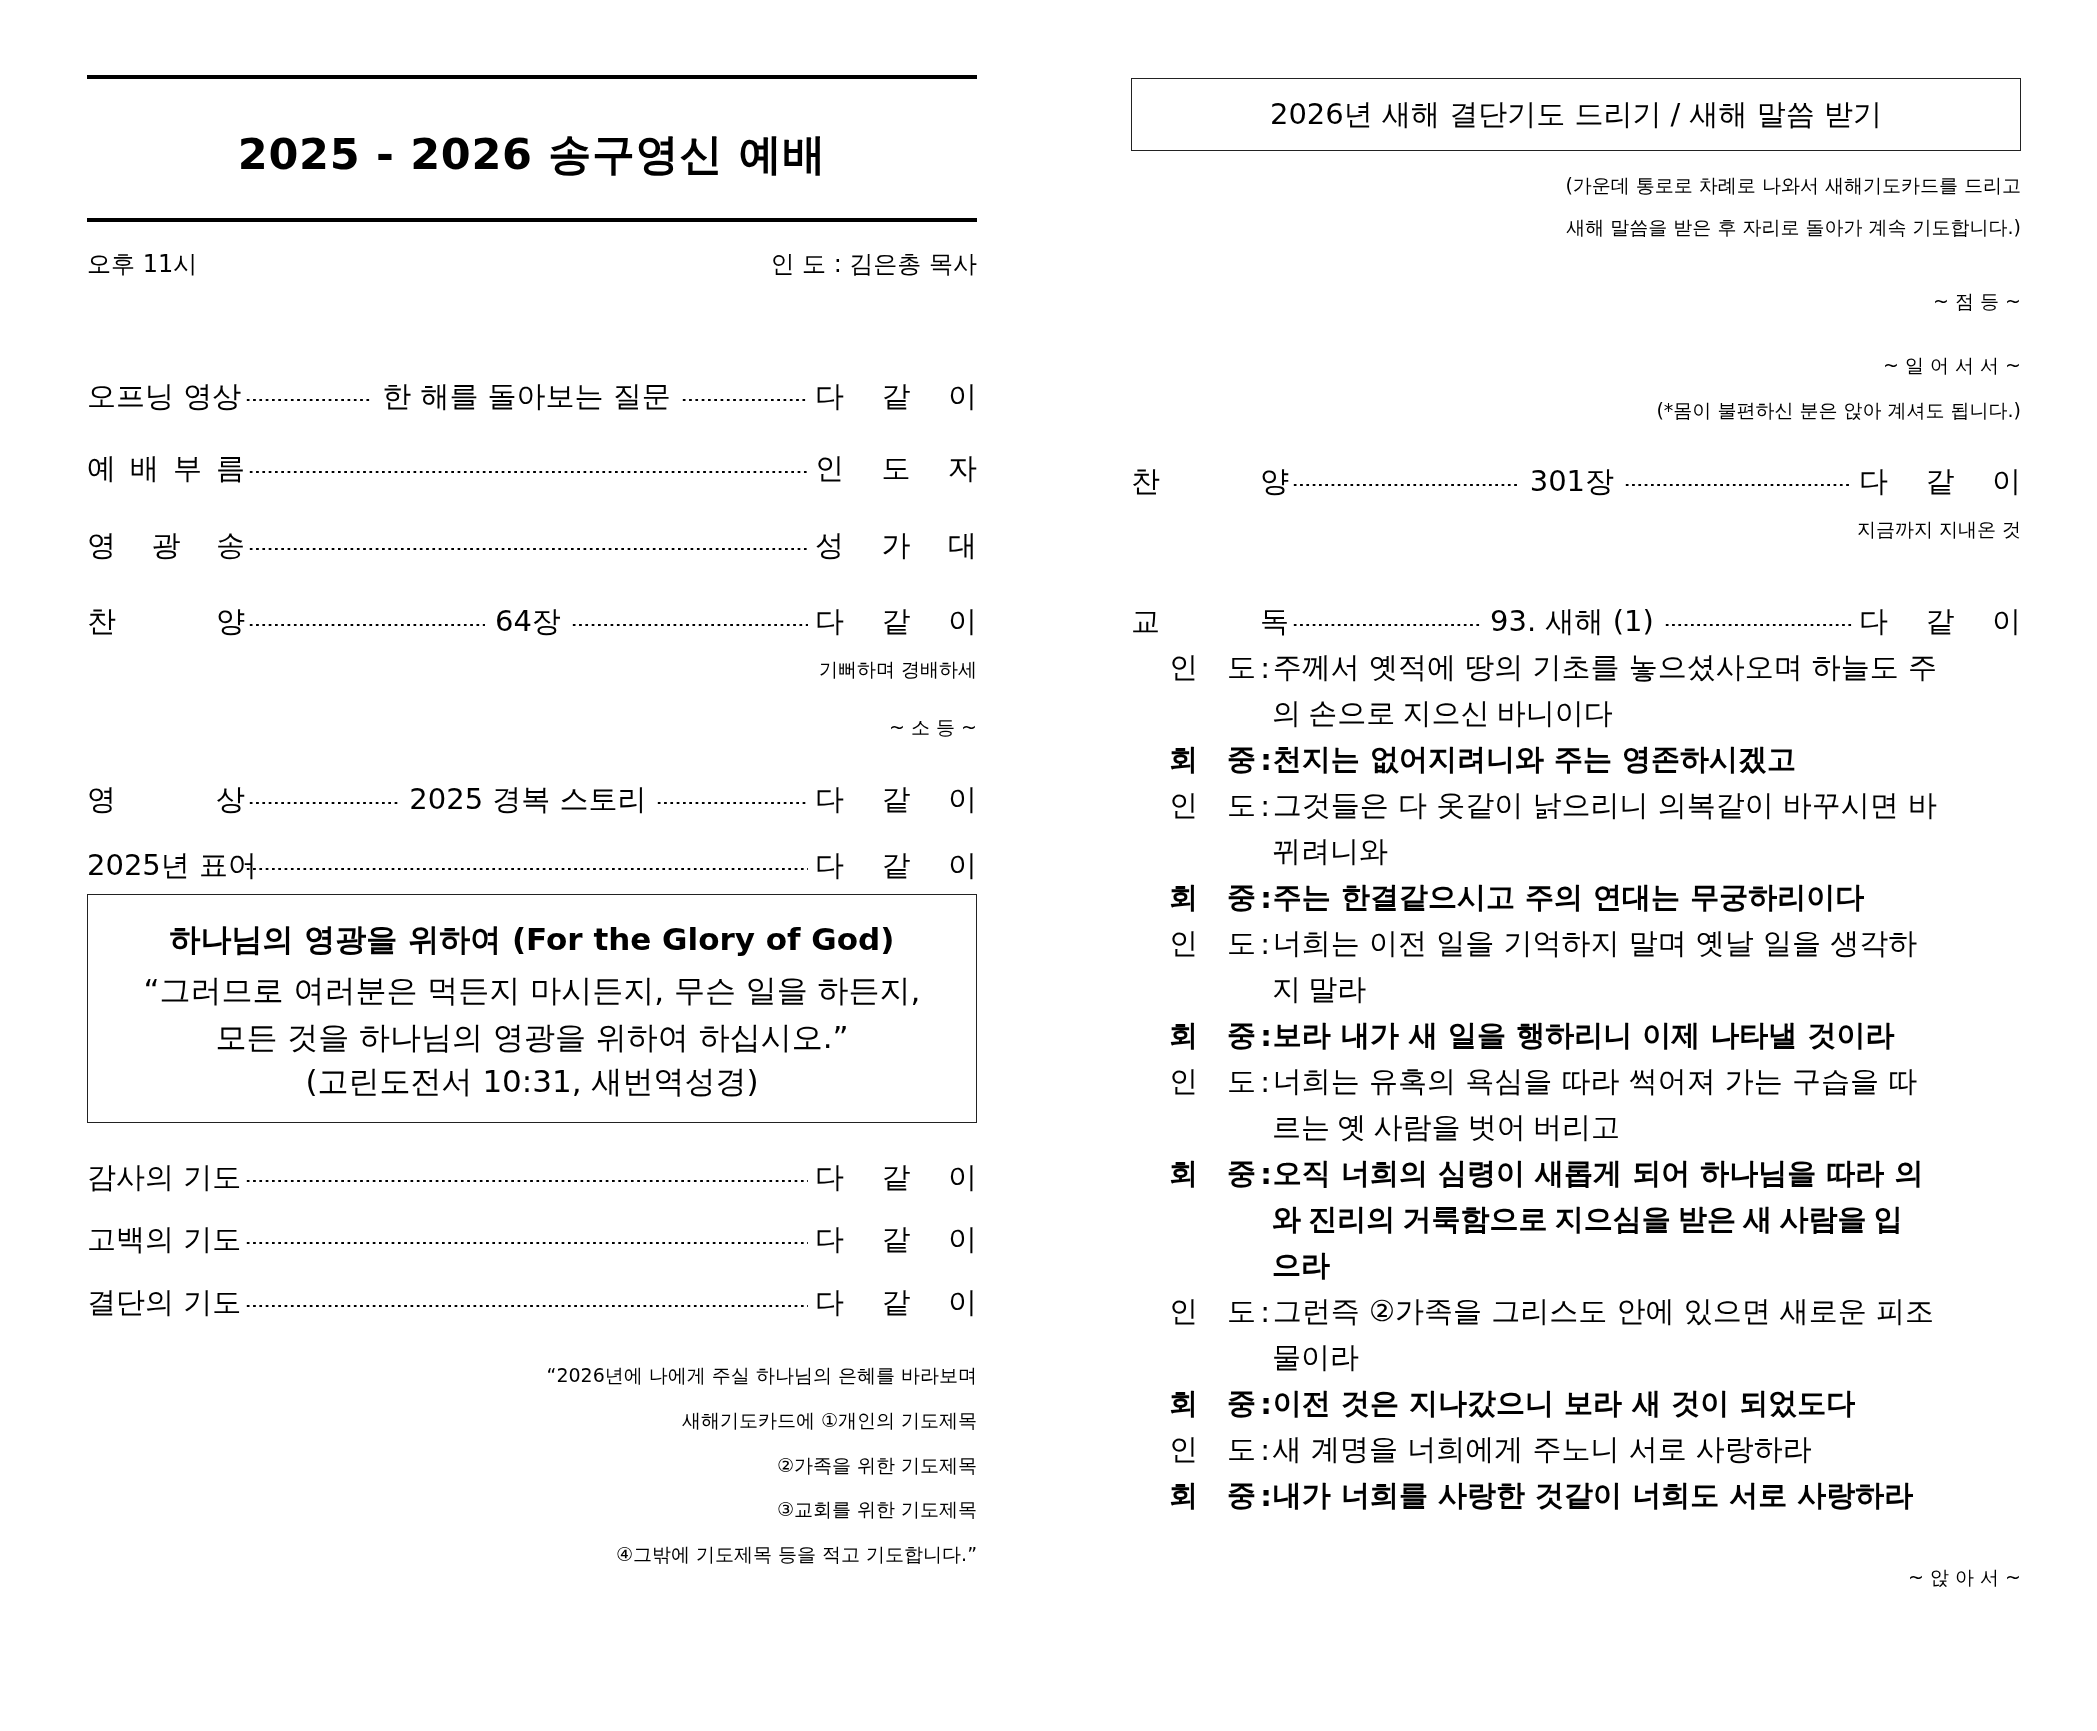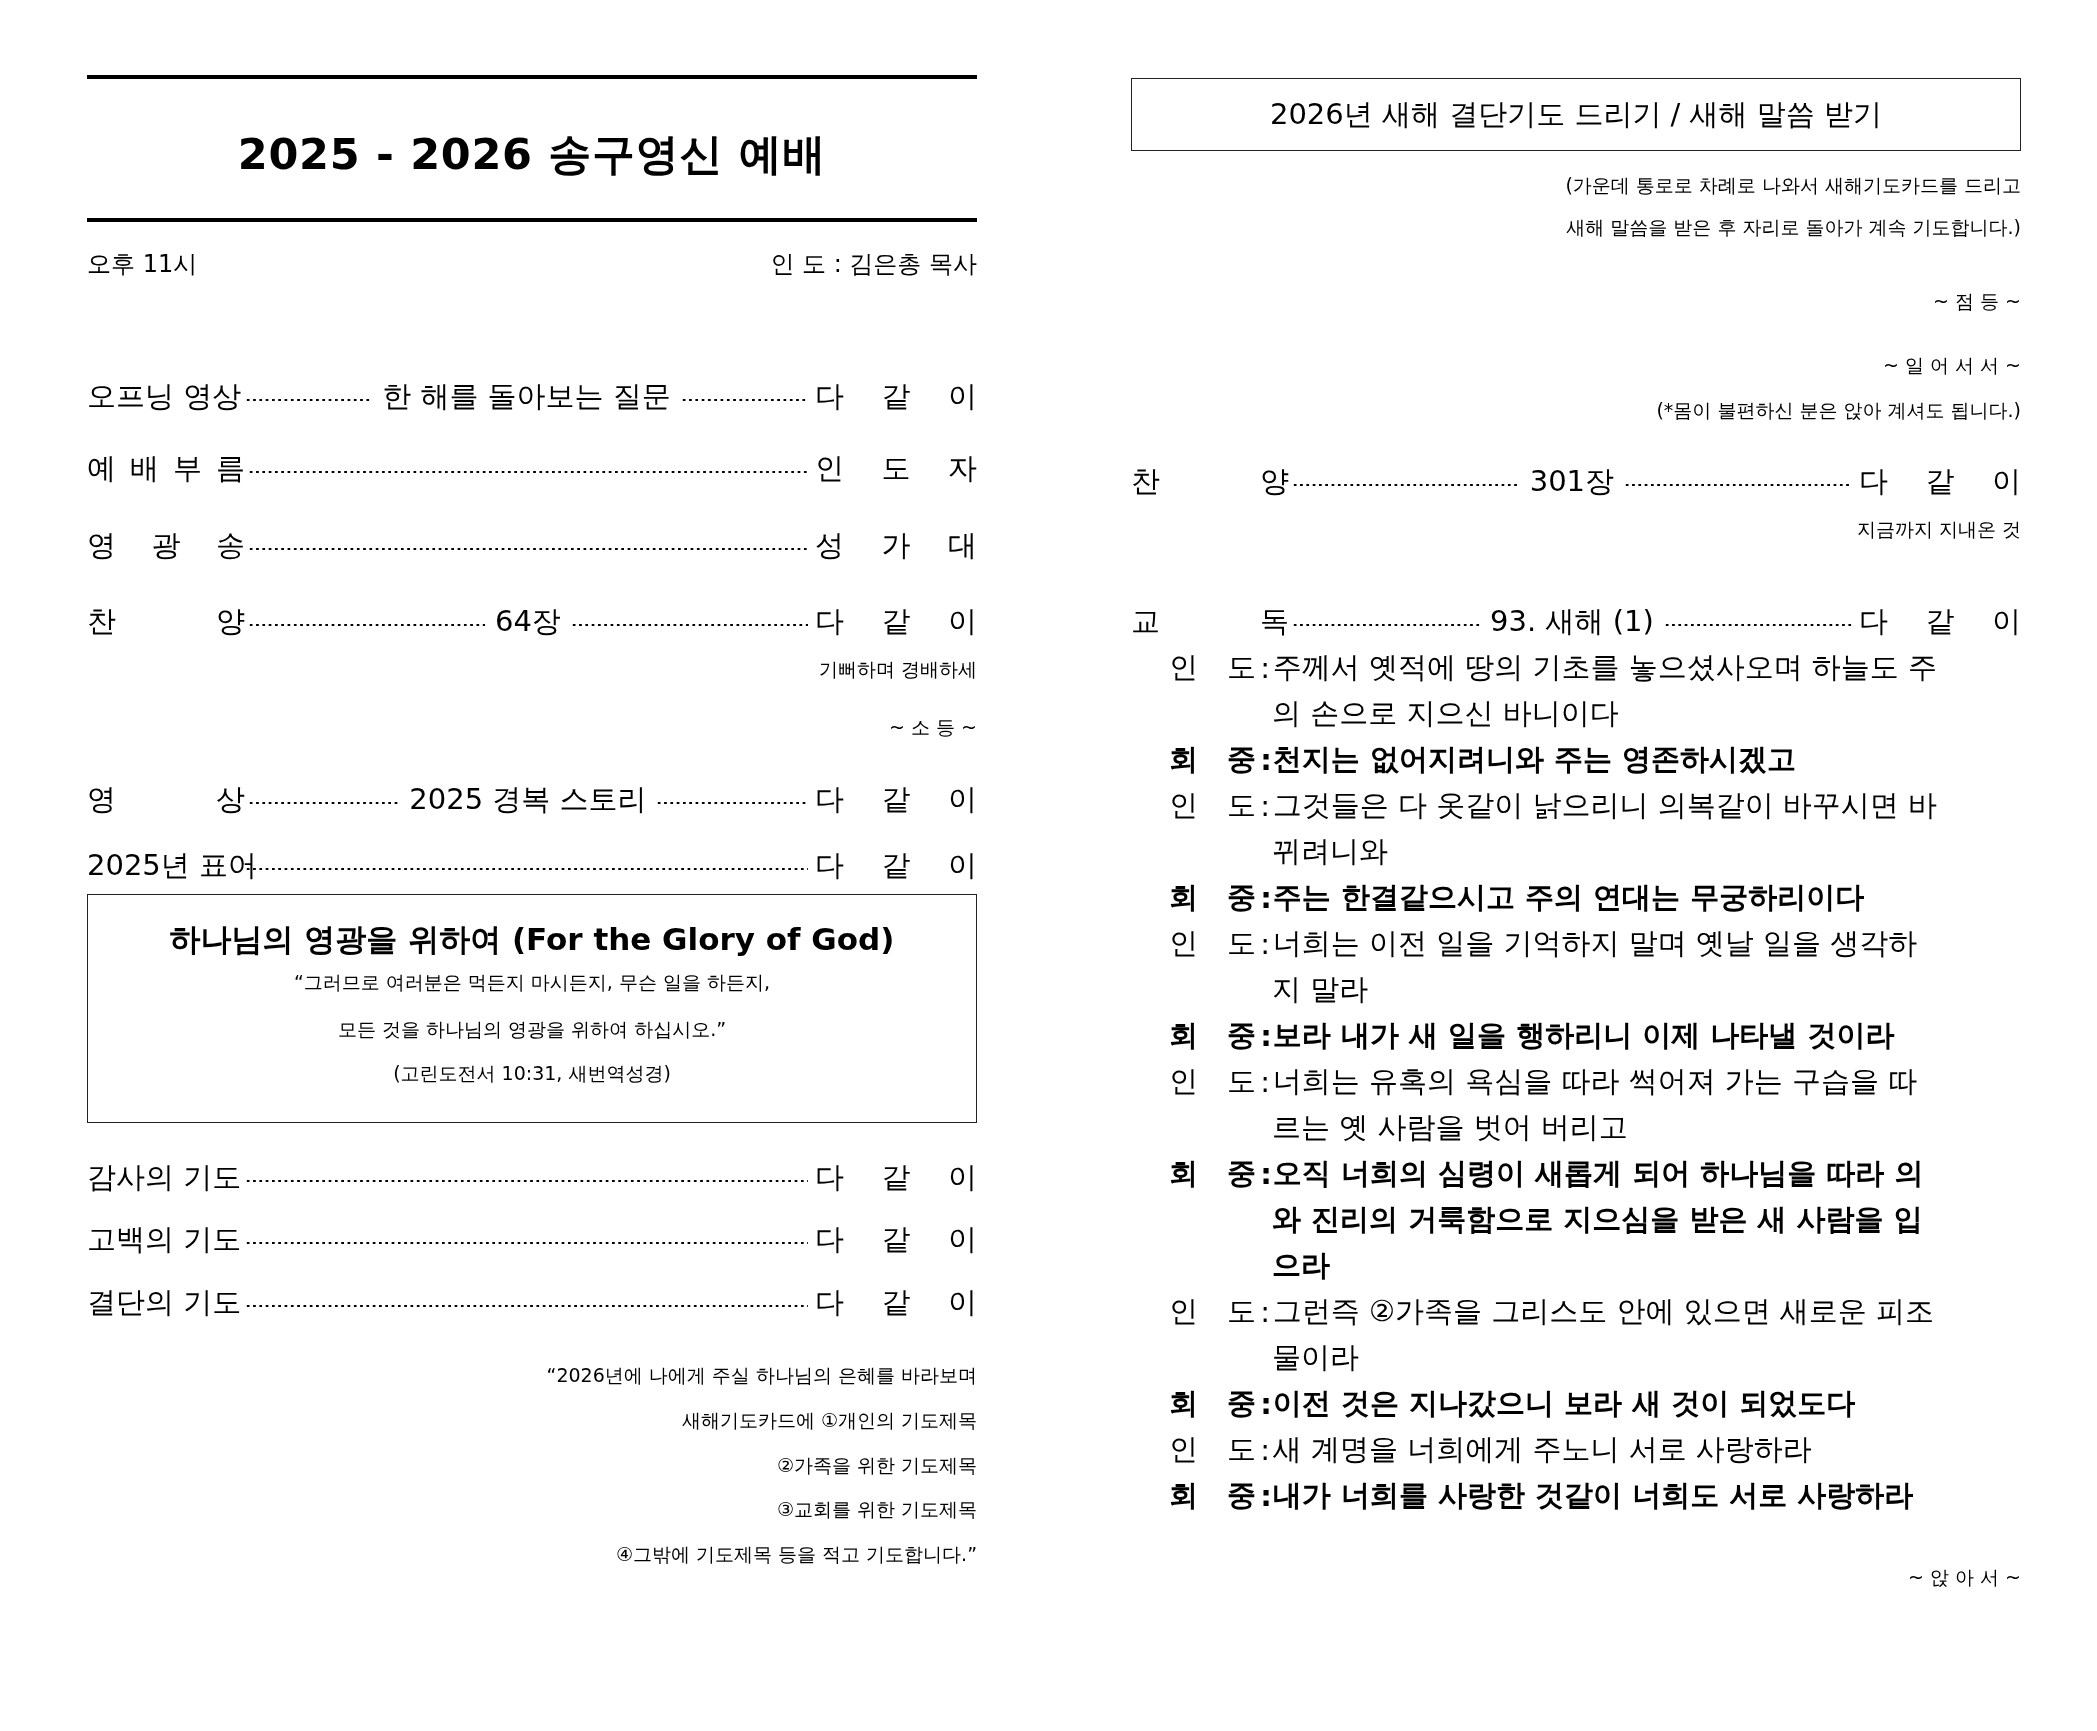--- a/index.html
+++ b/index.html
@@ -33,35 +33,35 @@
   .row .mid { flex: none; padding: 0 2.8px; }
   .row .who { flex: none; width: 162px; display: flex; justify-content: space-between; }
 
   .center { position: absolute; left: 0; width: 100%; text-align: right; font-size: 19px; }
 
   .verse-box {
     position: absolute; left: 0; width: 100%; top: 894px; height: 229px;
     border: 1.4px solid #222; box-sizing: border-box;
   }
   .verse-box .vt { position: absolute; left: 0; width: 100%; top: 24px; text-align: center; font-size: 31px; font-weight: bold; }
-  .verse-box .vl { position: absolute; left: 0; width: 100%; text-align: center; font-size: 19px; }
+  .verse-box .vl { position: absolute; left: 0; width: 100%; text-align: center; font-size: 31px; }
 
   .head-box {
     position: absolute; left: 0; width: 100%; top: 78px; height: 73px;
     border: 1.4px solid #222; box-sizing: border-box; text-align: center;
     font-size: 29px; line-height: 70px;
   }
 
   .resp { position: absolute; left: 38px; width: 810px; font-size: 29px; }
   .resp .line { display: flex; height: 46px; align-items: center; }
   .resp .spk { width: 87px; flex: none; display: flex; justify-content: space-between; padding-right: 4.2px; }
   .resp .colon { width: 12.6px; flex: none; }
   .resp .txt { flex: 1; text-align: justify; text-align-last: left; }
   .resp .item.bold { font-weight: bold; }
-  .resp .cont { padding-left: 103px; height: 46px; display: flex; align-items: center; }
+  .resp .cont { padding-left: 103px; height: 46px; display: flex; align-items: center; font-family: Liberation Serif, serif; }
 </style>
 </head>
 <body>
 
 <div class="col left">
   <div class="rule" style="top:75px"></div>
   <div class="title">2025 - 2026 송구영신 예배</div>
   <div class="rule" style="top:218px"></div>
   <div class="meta">
     <span>오후 11시</span>

